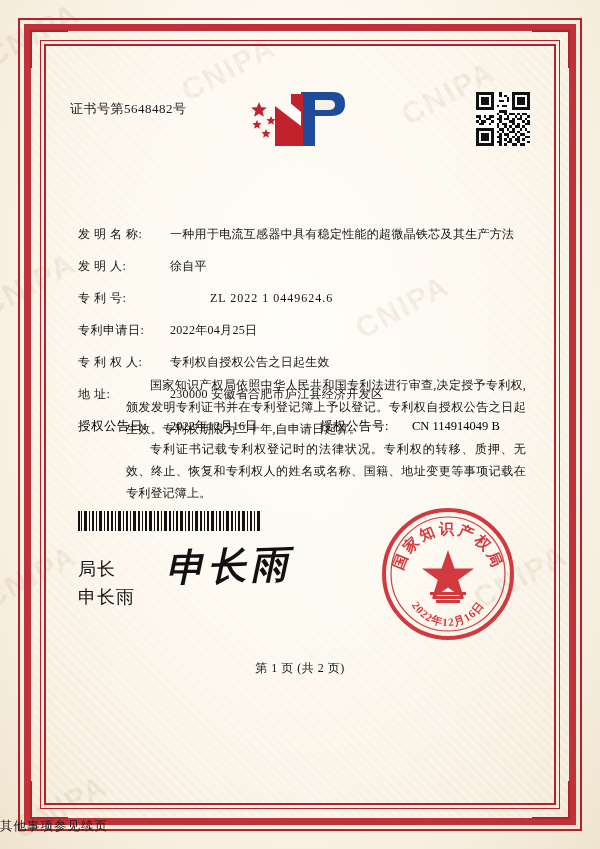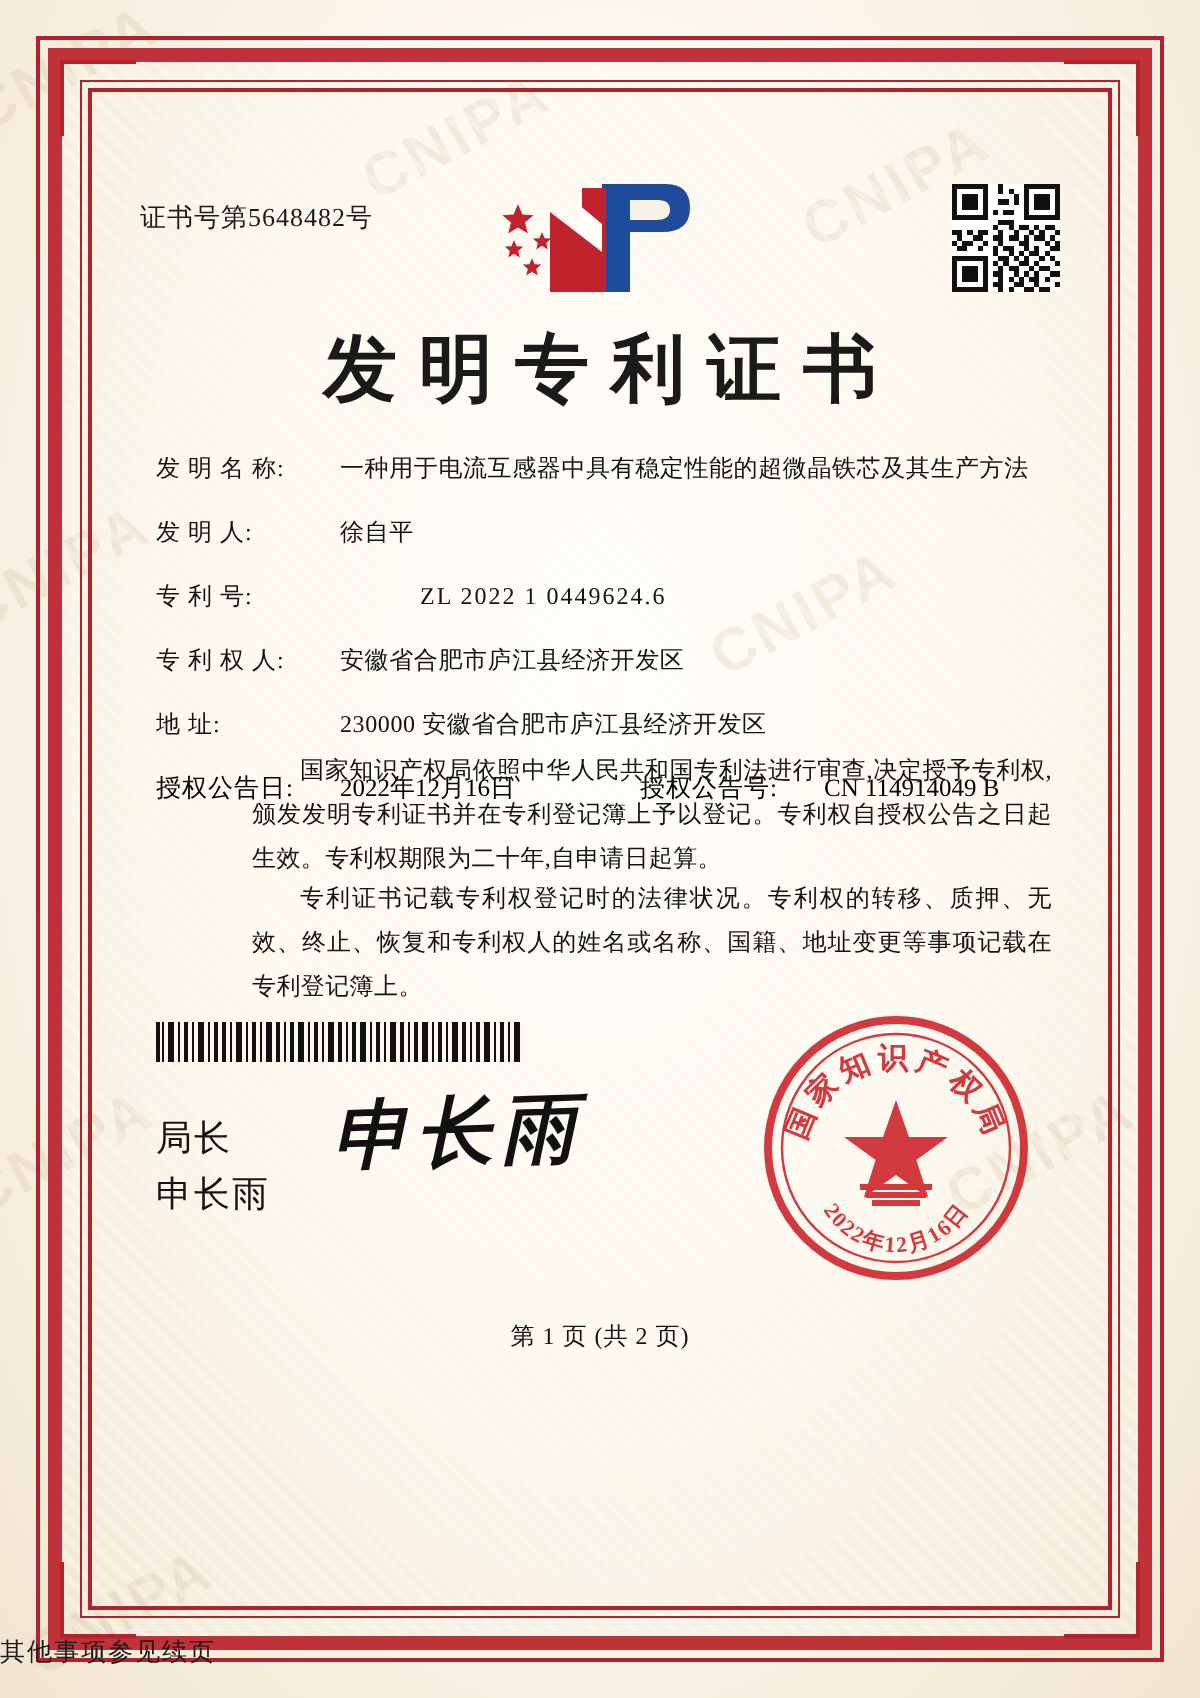--- a/index.html
+++ b/index.html
@@ -370,38 +370,41 @@
         <path d="M30 20 L56 40 L56 60 L30 60 Z" fill="#c0232c"></path>
         <g fill="#c0232c">
           <polygon points="14,16 16.2,21.2 21.8,21.6 17.5,25.3 18.9,30.8 14,27.7 9.1,30.8 10.5,25.3 6.2,21.6 11.8,21.2"></polygon>
           <polygon points="26,30 27.3,33.1 30.6,33.3 28.1,35.5 28.9,38.7 26,36.9 23.1,38.7 23.9,35.5 21.4,33.3 24.7,33.1"></polygon>
           <polygon points="21,43 22.3,46.1 25.6,46.3 23.1,48.5 23.9,51.7 21,49.9 18.1,51.7 18.9,48.5 16.4,46.3 19.7,46.1"></polygon>
           <polygon points="12,34 13.3,37.1 16.6,37.3 14.1,39.5 14.9,42.7 12,40.9 9.1,42.7 9.9,39.5 7.4,37.3 10.7,37.1"></polygon>
         </g>
       </svg>
     </div>
 
-    <div class="title">发明专利证书</div>
 
     <div class="fields">
       <div class="frow">
         <div class="flabel">发 明 名 称:</div>
         <div class="fvalue">一种用于电流互感器中具有稳定性能的超微晶铁芯及其生产方法</div>
       </div>
       <div class="frow">
         <div class="flabel">发 明 人:</div>
         <div class="fvalue">徐自平</div>
       </div>
       <div class="frow">
         <div class="flabel">专 利 号:</div>
         <div class="fvalue mono">ZL 2022 1 0449624.6</div>
       </div>
       <div class="frow">
+        <div class="flabel">专利申请日:</div>
+        <div class="fvalue">2022年04月25日</div>
+      </div>
+      <div class="frow">
         <div class="flabel">专 利 权 人:</div>
-        <div class="fvalue">安徽省合肥市庐江县经济开发区</div>
+        <div class="fvalue">专利权自授权公告之日起生效</div>
       </div>
       <div class="frow">
         <div class="flabel">地 址:</div>
         <div class="fvalue">230000 安徽省合肥市庐江县经济开发区</div>
       </div>
       <div class="frow-split">
         <div class="half-label">授权公告日:</div>
         <div class="half-value">2022年12月16日</div>
         <div class="half-label2">授权公告号:</div>
         <div class="half-value2">CN 114914049 B</div>

